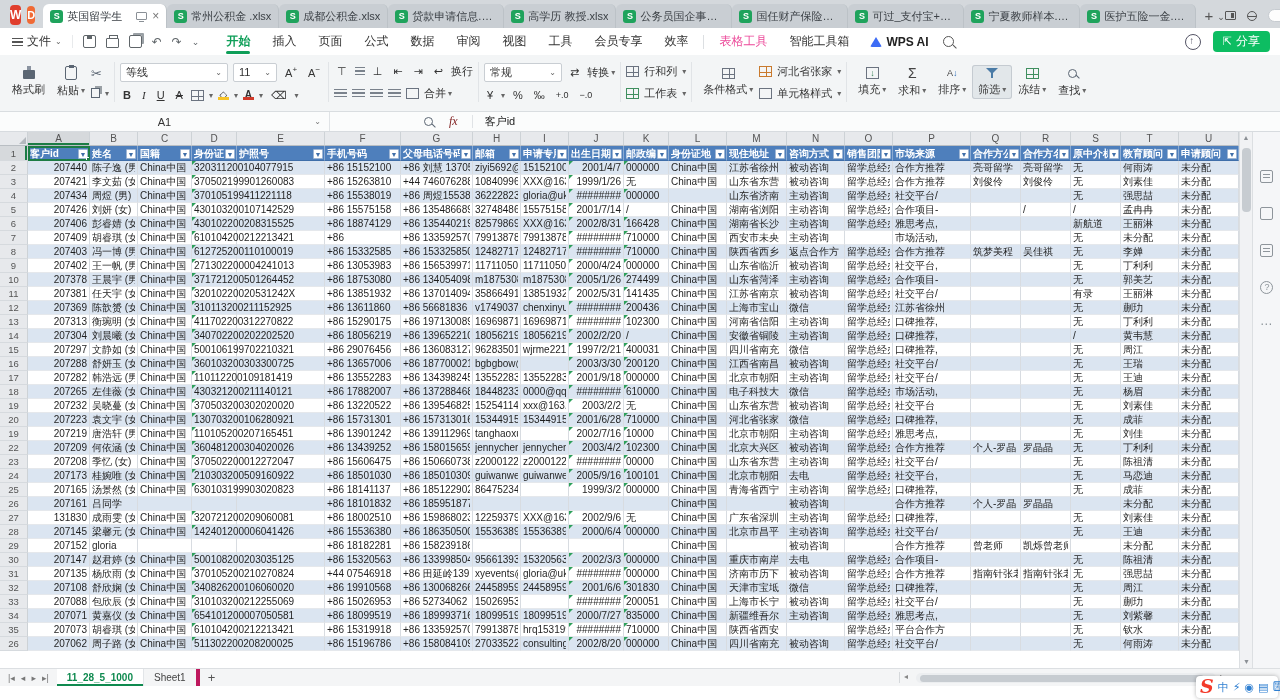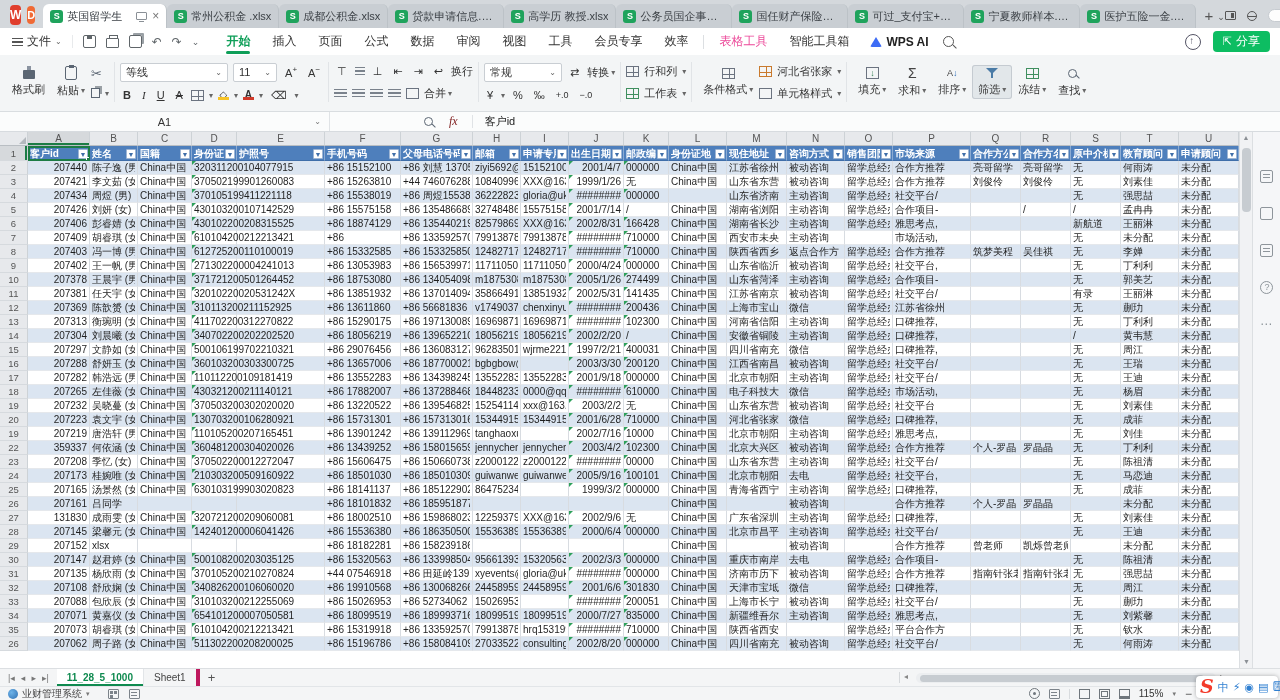--- a/index.html
+++ b/index.html
@@ -2002,21 +2002,21 @@
             <td class="dc">
               <span class="cv">刘佳</span>
             </td>
             <td class="dc">
               <span class="cv">未分配</span>
             </td>
           </tr>
           <tr class="drow band">
             <td class="rn">22</td>
             <td class="dc num">
-              <span class="cv">359337</span>
+              <span class="cv">207209</span>
             </td>
             <td class="dc">
               <span class="cv">何依涵 (女</span>
             </td>
             <td class="dc">
               <span class="cv">China中国</span>
             </td>
             <td class="dc ovf">
               <span class="gt"></span>
               <span class="cv">360481200304020026</span>
@@ -2484,21 +2484,21 @@
             <td class="dc">
               <span class="cv">未分配</span>
             </td>
           </tr>
           <tr class="drow">
             <td class="rn">29</td>
             <td class="dc num">
               <span class="cv">207152</span>
             </td>
             <td class="dc">
-              <span class="cv">xlsx</span>
+              <span class="cv">gloria</span>
             </td>
             <td class="dc">
               <span class="cv"></span>
             </td>
             <td class="dc ovf">
               <span class="cv"></span>
             </td>
             <td class="dc">
               <span class="cv"></span>
             </td>
@@ -3063,41 +3063,20 @@
     <div class="stab2">Sheet1</div>
     <div class="saddsheet">+</div>
     <span class="hdiv"></span>
     <span class="harr l">◂</span>
     <div class="hscroll">
         <span class="hthumb"></span>
       </div>
     <span class="harr r">▸</span>
   </div>
 
-  <div class="statusbar">
-    <div class="sb-app">
-      <span class="sb-logo"></span>
-      <span>业财管理系统</span>
-      <span class="sb-caret">▾</span>
-    </div>
-    <span class="sbic sp"></span>
-    <span class="sbic li"></span>
-    <div class="sb-spacer"></div>
-    <div class="sb-right">
-      <span class="eye"></span>
-      <span class="sbic li" style="margin-left:0"></span>
-      <span class="sbdiv"></span>
-      <span class="vic"></span>
-      <span class="vic v2"></span>
-      <span class="vic v3"></span>
-      <span class="zoomlbl">115%</span>
-      <span class="sb-caret">▾</span>
-      <span class="minus">−</span>
-    </div>
-  </div>
 
   <div class="ime">
     <span class="slogo">S</span>
     <span class="imeic">中</span>
     <span class="imeic">⚡</span>
     <span class="imeic">◉</span>
     <span class="imeic">▤</span>
     <span class="imeic kb">⌨</span>
 
   </div>

